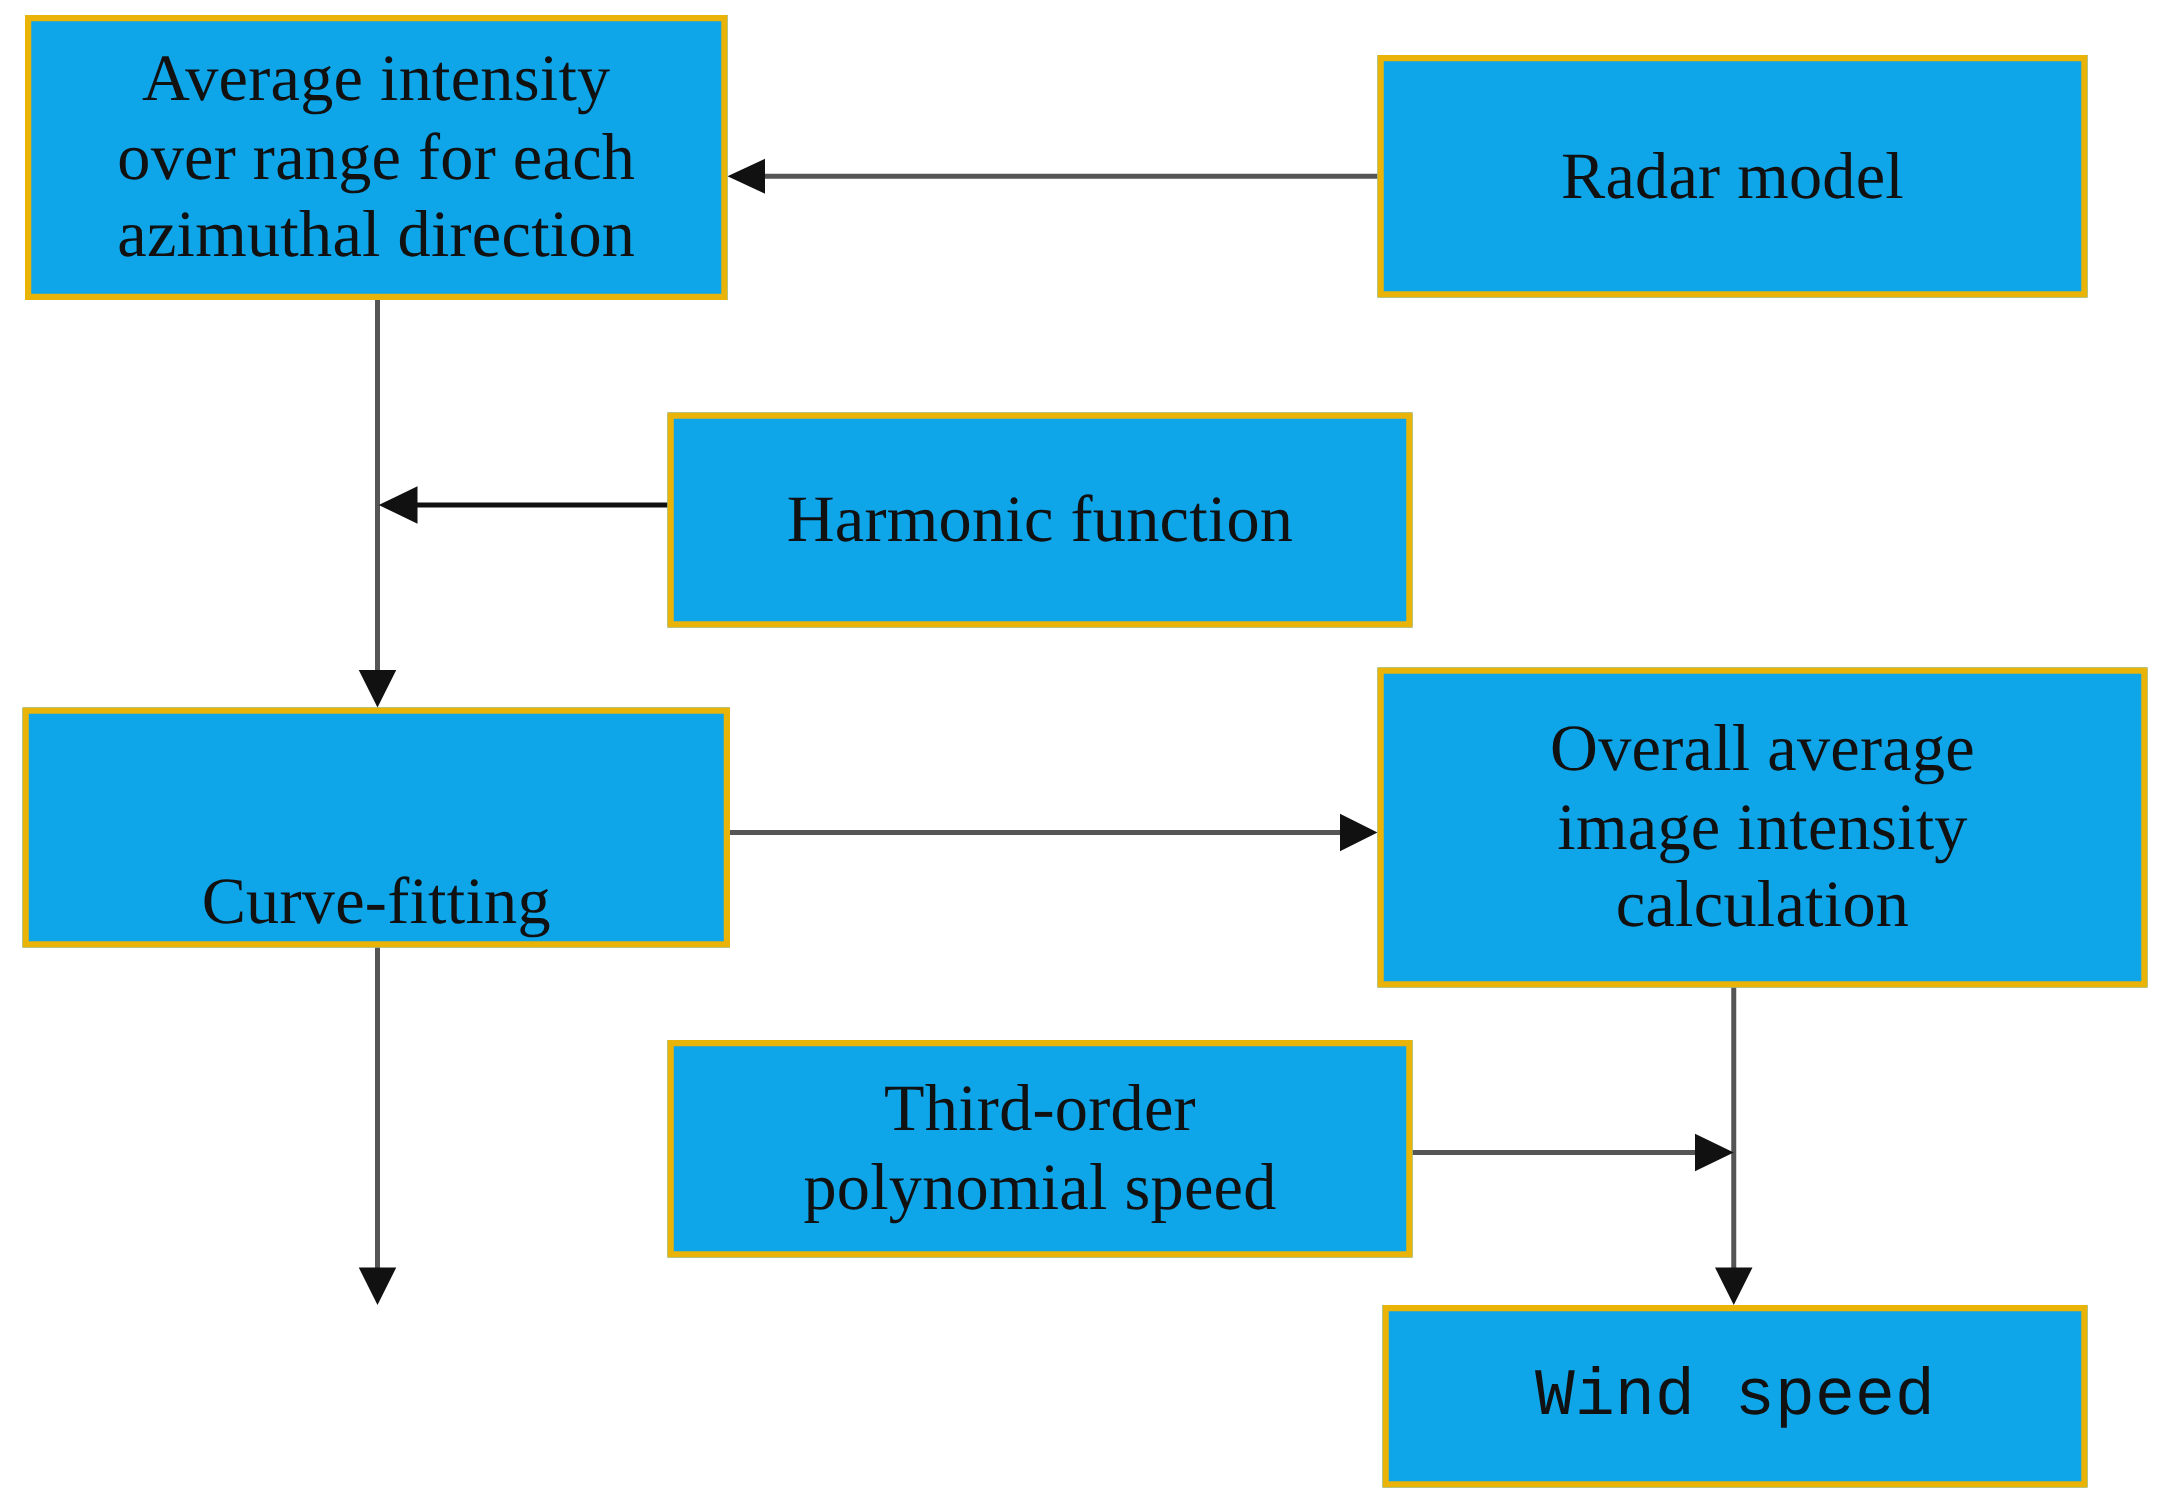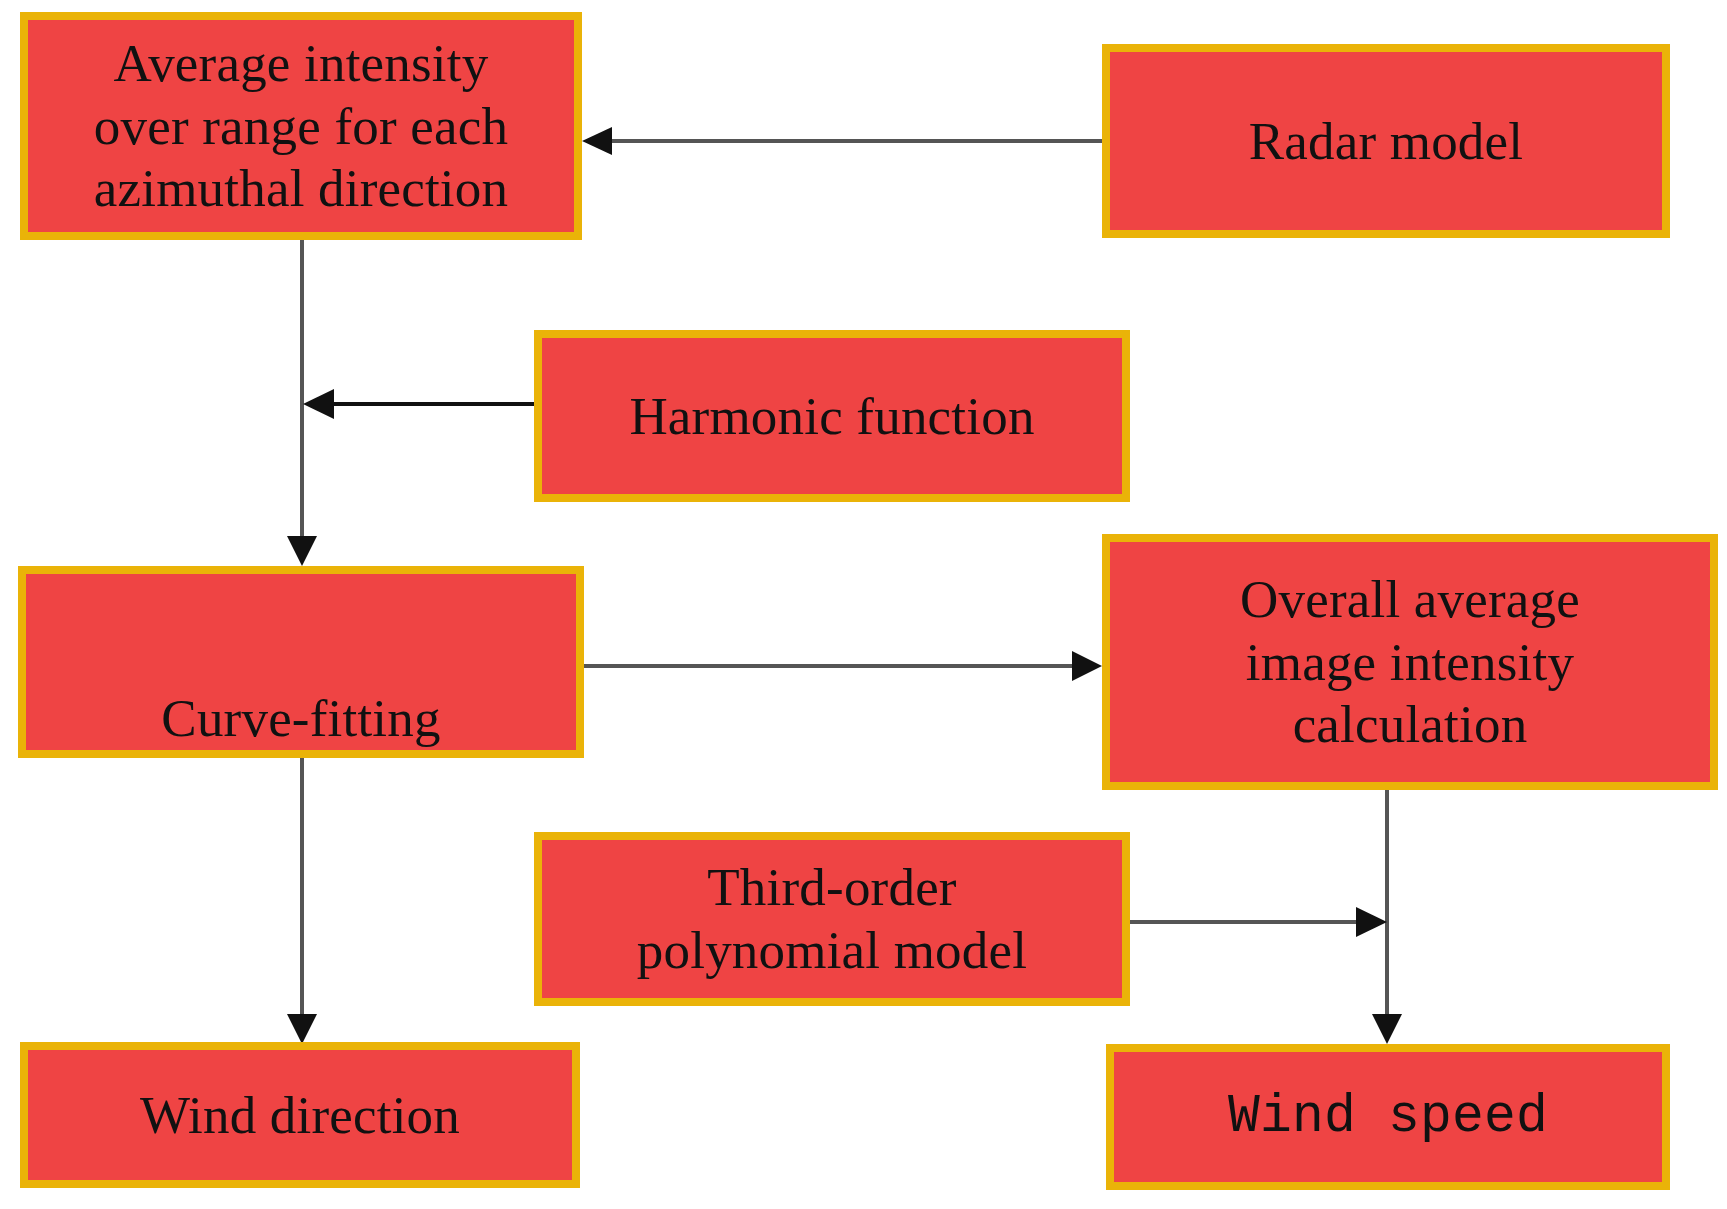--- a/index.html
+++ b/index.html
@@ -23,22 +23,22 @@
     position: absolute;
     left: 0;
     top: 0;
     width: 1727px;
     height: 1209px;
     pointer-events: none;
   }
   .node {
     position: absolute;
     box-sizing: border-box;
-    border: 8px solid #eab308;
-    background: #ef4444;
+    border: 5px solid #eab308;
+    background: #0ea5e9;
     display: flex;
     align-items: center;
     justify-content: center;
     text-align: center;
   }
   .node .node-label {
     display: block;
     width: 100%;
     color: #111111;
     font-size: 53px;
@@ -125,24 +125,21 @@
   </div>
 
   <div class="node" id="node-overall-average">
     <span class="node-label">Overall average
 image intensity
 calculation</span>
   </div>
 
   <div class="node" id="node-third-order">
     <span class="node-label">Third-order
-polynomial model</span>
+polynomial speed</span>
   </div>
 
-  <div class="node" id="node-wind-direction">
-    <span class="node-label">Wind direction</span>
-  </div>
 
   <div class="node" id="node-wind-speed">
     <span class="node-label">Wind speed</span>
   </div>
 
 </div>
 
 </body></html>

